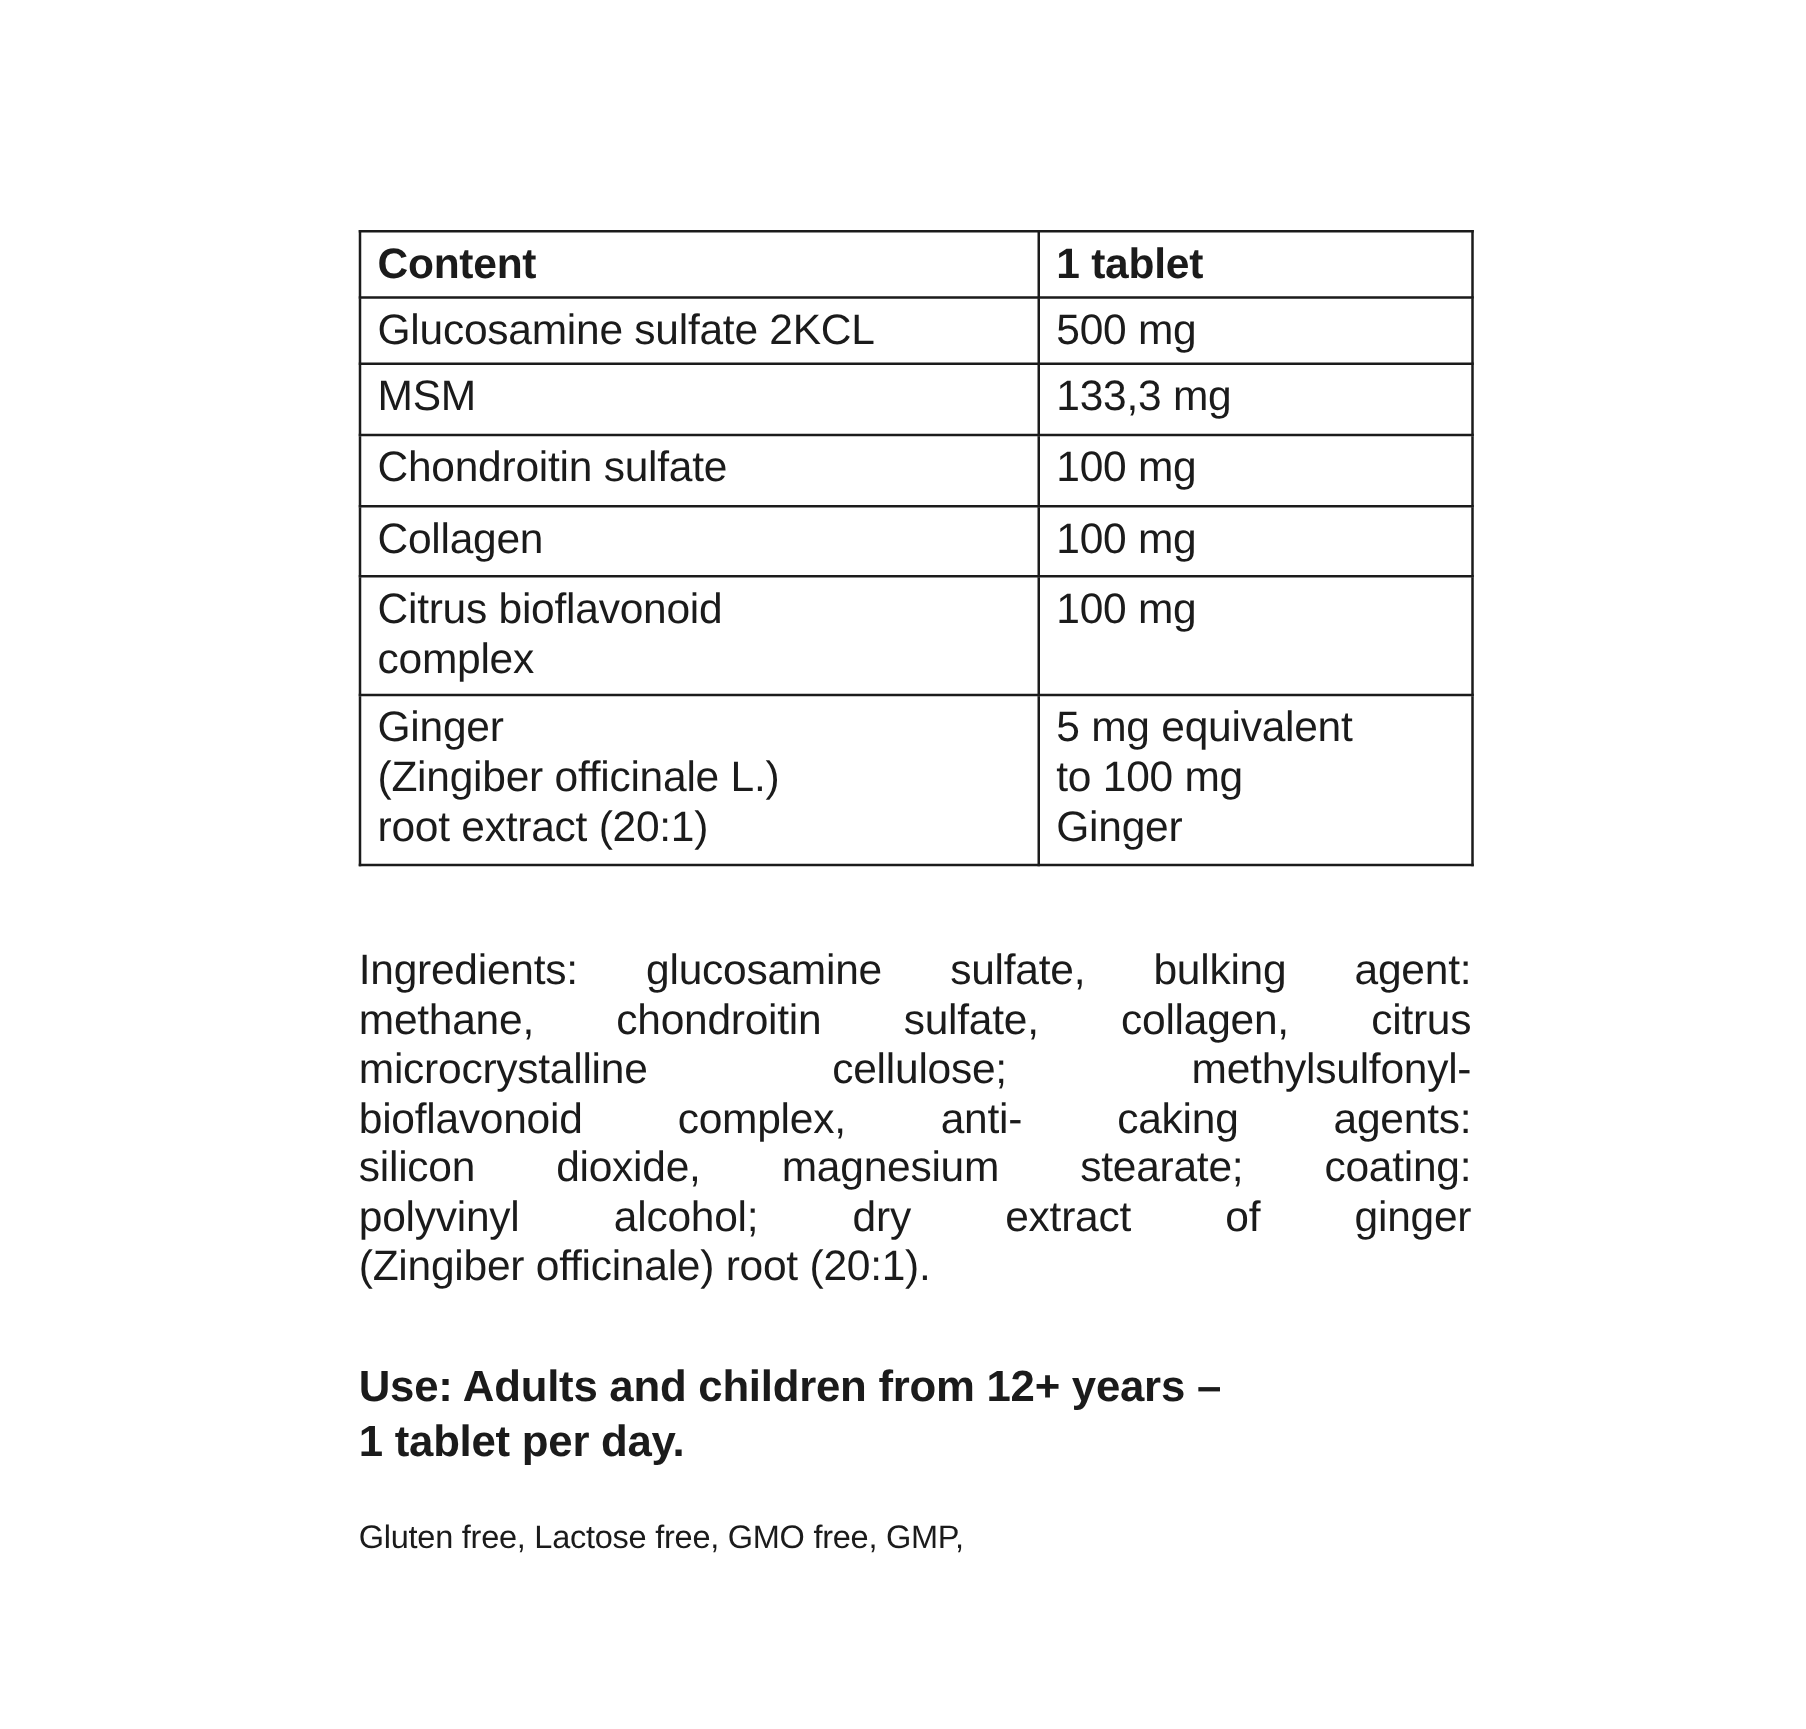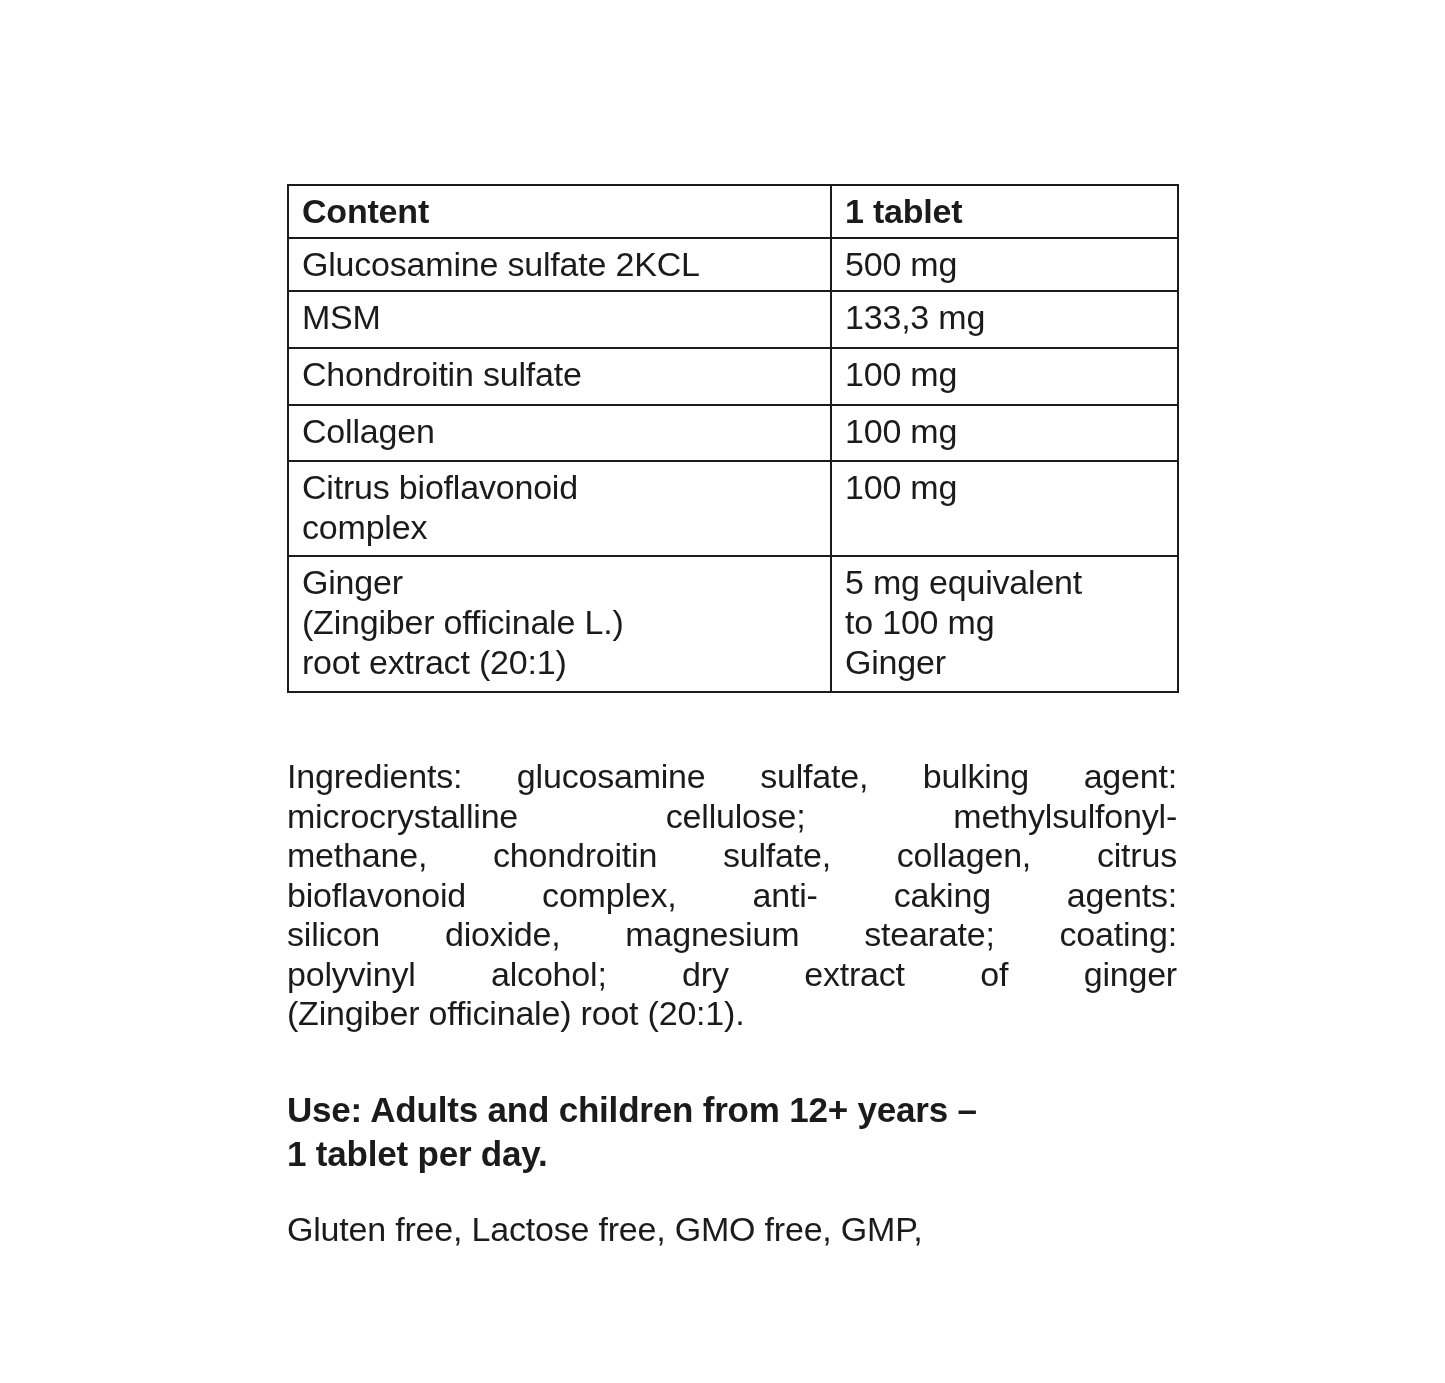--- a/index.html
+++ b/index.html
@@ -43,21 +43,21 @@
   tr.row-6{height:136px;}
 
   
   .block{position:absolute;left:287px;width:890px;}
   .ingredients{top:757px;font-size:34px;}
   .ingredients .line{line-height:39.5px;}
   .justify .line{text-align:justify;text-align-last:justify;}
   .justify .line:last-child{text-align:left;text-align-last:left;}
   .use{top:1088px;font-size:35px;font-weight:bold;}
   .use .line{line-height:44px;}
-  .certs{top:1208px;font-size:34px;}
+  .certs{top:1208px;font-size:26px;}
   .certs .line{line-height:43px;}
 </style>
 </head>
 <body>
 
 <div class="page">
 
   <table class="facts">
     <colgroup>
       <col style="width:543px">
@@ -121,22 +121,22 @@
             <div class="line">5 mg equivalent</div>
             <div class="line">to 100 mg</div>
             <div class="line">Ginger</div>
           </td>
       </tr>
     </tbody>
   </table>
 
   <div class="block ingredients justify">
       <div class="line">Ingredients: glucosamine sulfate, bulking agent:</div>
+      <div class="line">methane, chondroitin sulfate, collagen, citrus</div>
       <div class="line">microcrystalline cellulose; methylsulfonyl-</div>
-      <div class="line">methane, chondroitin sulfate, collagen, citrus</div>
       <div class="line">bioflavonoid complex, anti- caking agents:</div>
       <div class="line">silicon dioxide, magnesium stearate; coating:</div>
       <div class="line">polyvinyl alcohol; dry extract of ginger</div>
       <div class="line">(Zingiber officinale) root (20:1).</div>
     </div>
 
   <div class="block use">
       <div class="line">Use: Adults and children from 12+ years –</div>
       <div class="line">1 tablet per day.</div>
     </div>

